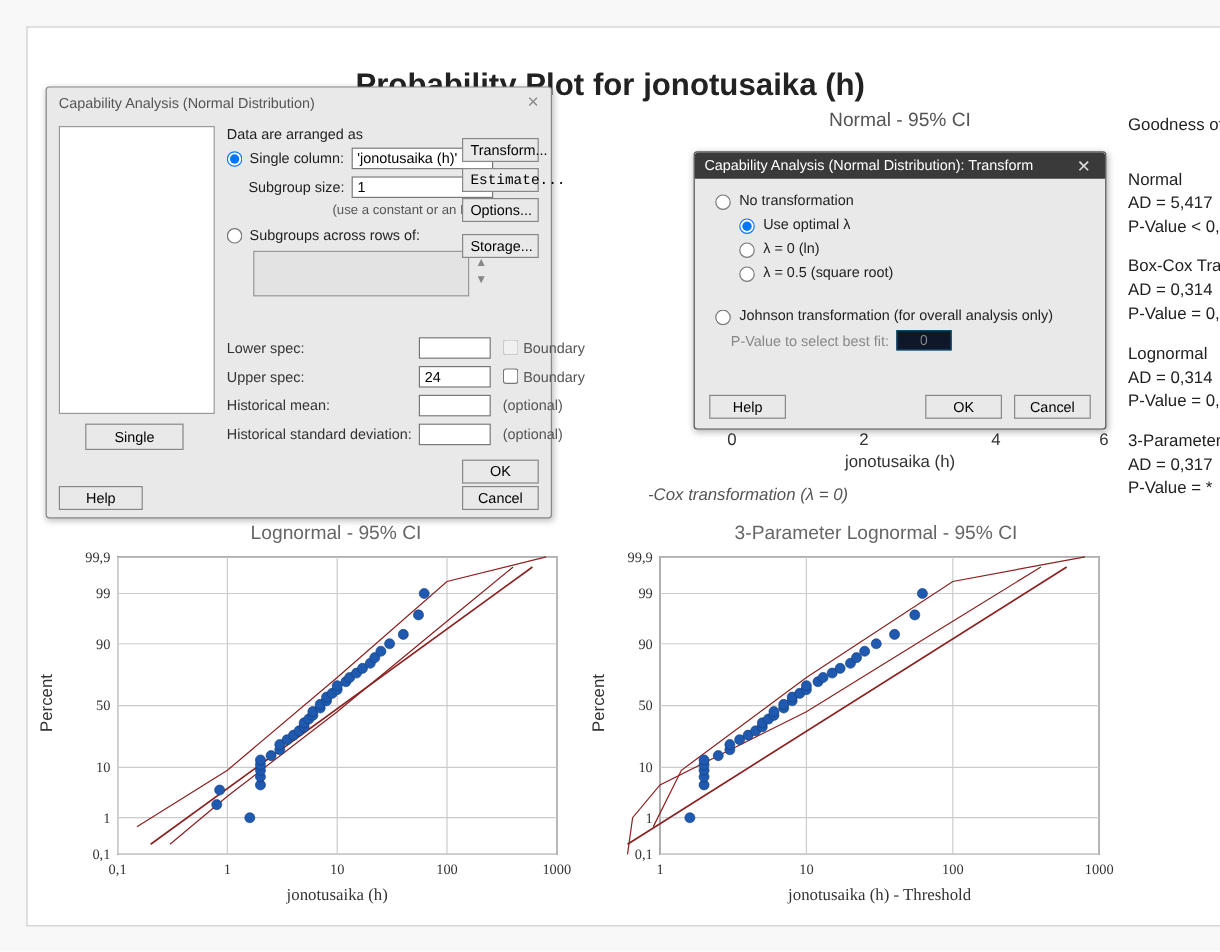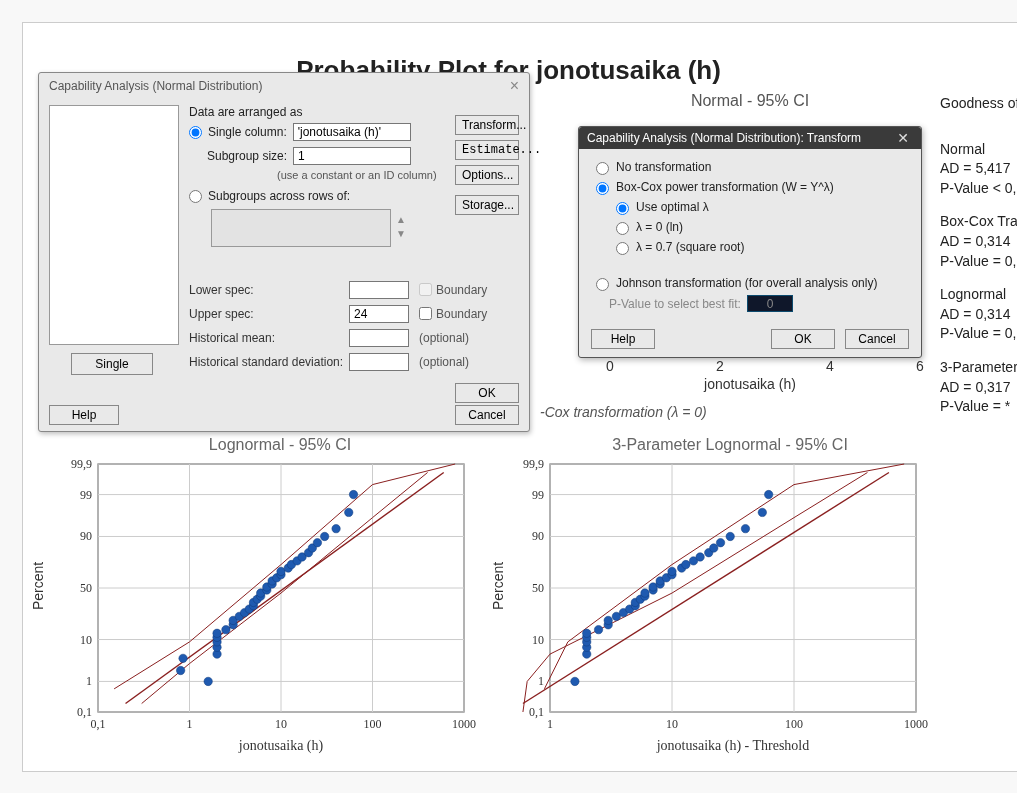--- a/index.html
+++ b/index.html
@@ -63,21 +63,21 @@
     position: absolute;
     font-size: 16px;
     color: #666;
     text-align: center;
   }
 
   
   .dialog1 {
     position: absolute;
     left: 38px; top: 72px;
-    width: 492px; height: 360px;
+    width: 422px; height: 360px;
     background: #e9e9e9;
     border: 1px solid #888;
     box-shadow: 1px 2px 5px rgba(0,0,0,.25);
     border-radius: 3px;
   }
   .dialog1 .titlebar {
     height: 26px;
     padding: 6px 10px 0 10px;
     font-size: 12px;
     color: #555;
@@ -483,36 +483,32 @@
 <div class="dialog2">
   <div class="titlebar">
     <span>Capability Analysis (Normal Distribution): Transform</span>
     <span class="close">✕</span>
   </div>
   <div class="body">
     <label class="radio">
       <input type="radio" name="t" style="">
       <span>No transformation</span>
     </label>
-    <label class="radio">
-      <input type="radio" name="t" checked="" style="">
-      <span>Box-Cox power transformation (W = Y^λ)</span>
-    </label>
     <div class="sub">
       <label class="radio">
           <input type="radio" name="bc" checked="" style="">
           <span>Use optimal λ</span>
         </label>
       <label class="radio">
           <input type="radio" name="bc" style="">
           <span>λ = 0 (ln)</span>
         </label>
       <label class="radio">
           <input type="radio" name="bc" style="">
-          <span>λ = 0.7 (square root)</span>
+          <span>λ = 0.5 (square root)</span>
         </label>
     </div>
     <label class="radio" style="margin-top:20px;">
       <input type="radio" name="t" style="">
       <span>Johnson transformation (for overall analysis only)</span>
     </label>
     <div class="pvalrow">
       <span>P-Value to select best fit:</span>
       <input disabled="" value="0,10" style="">
     </div>

